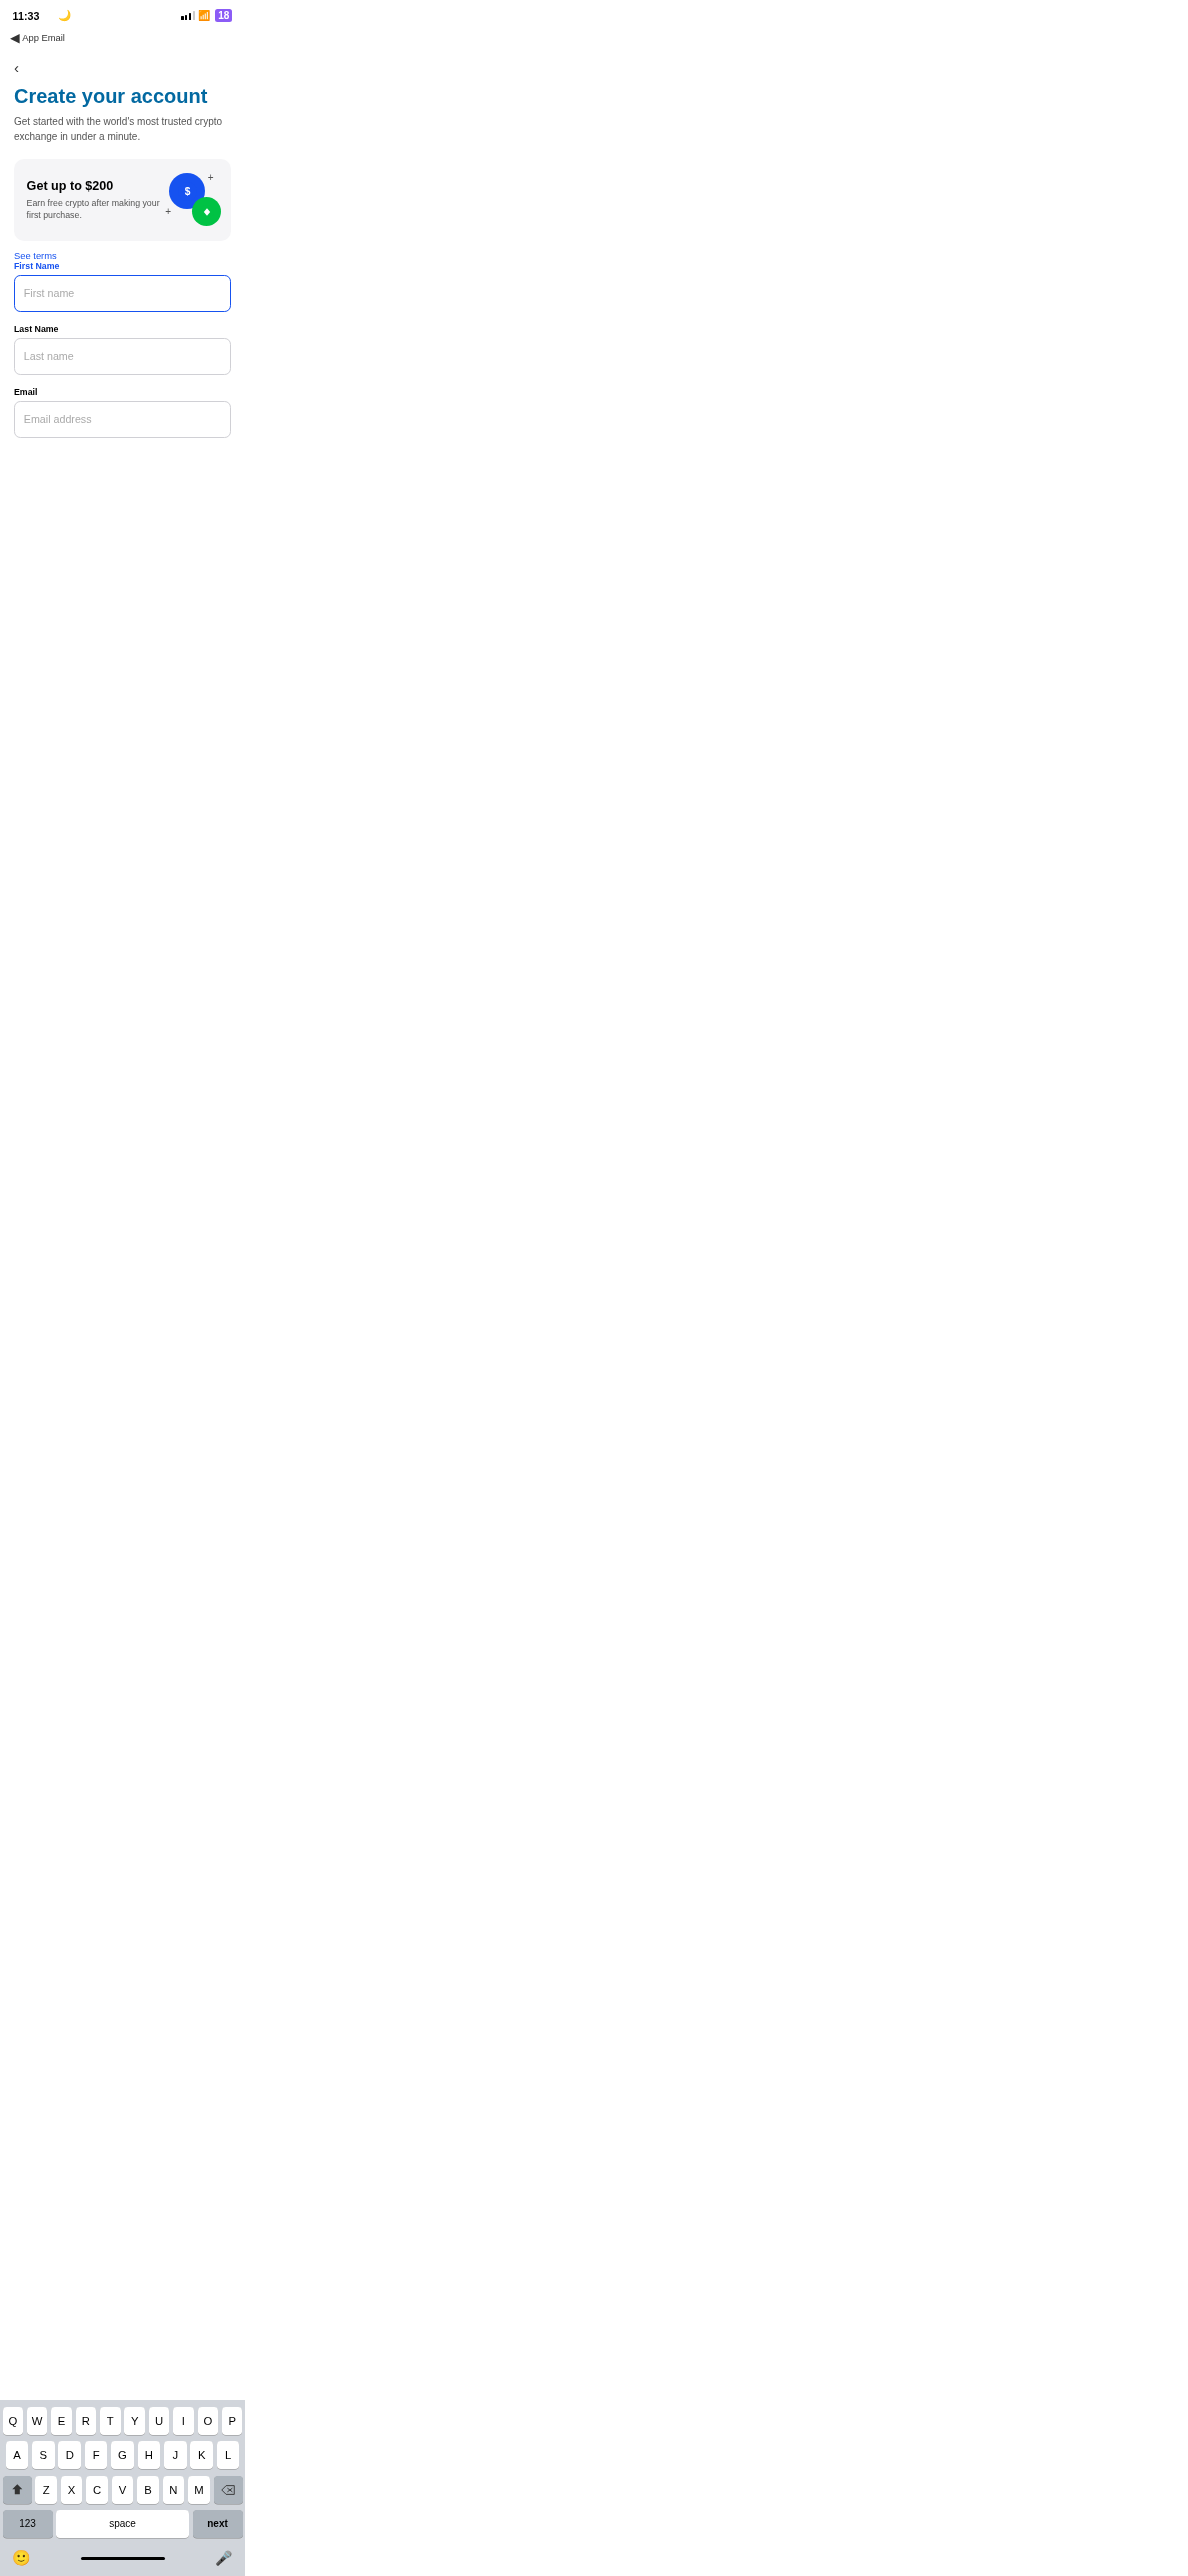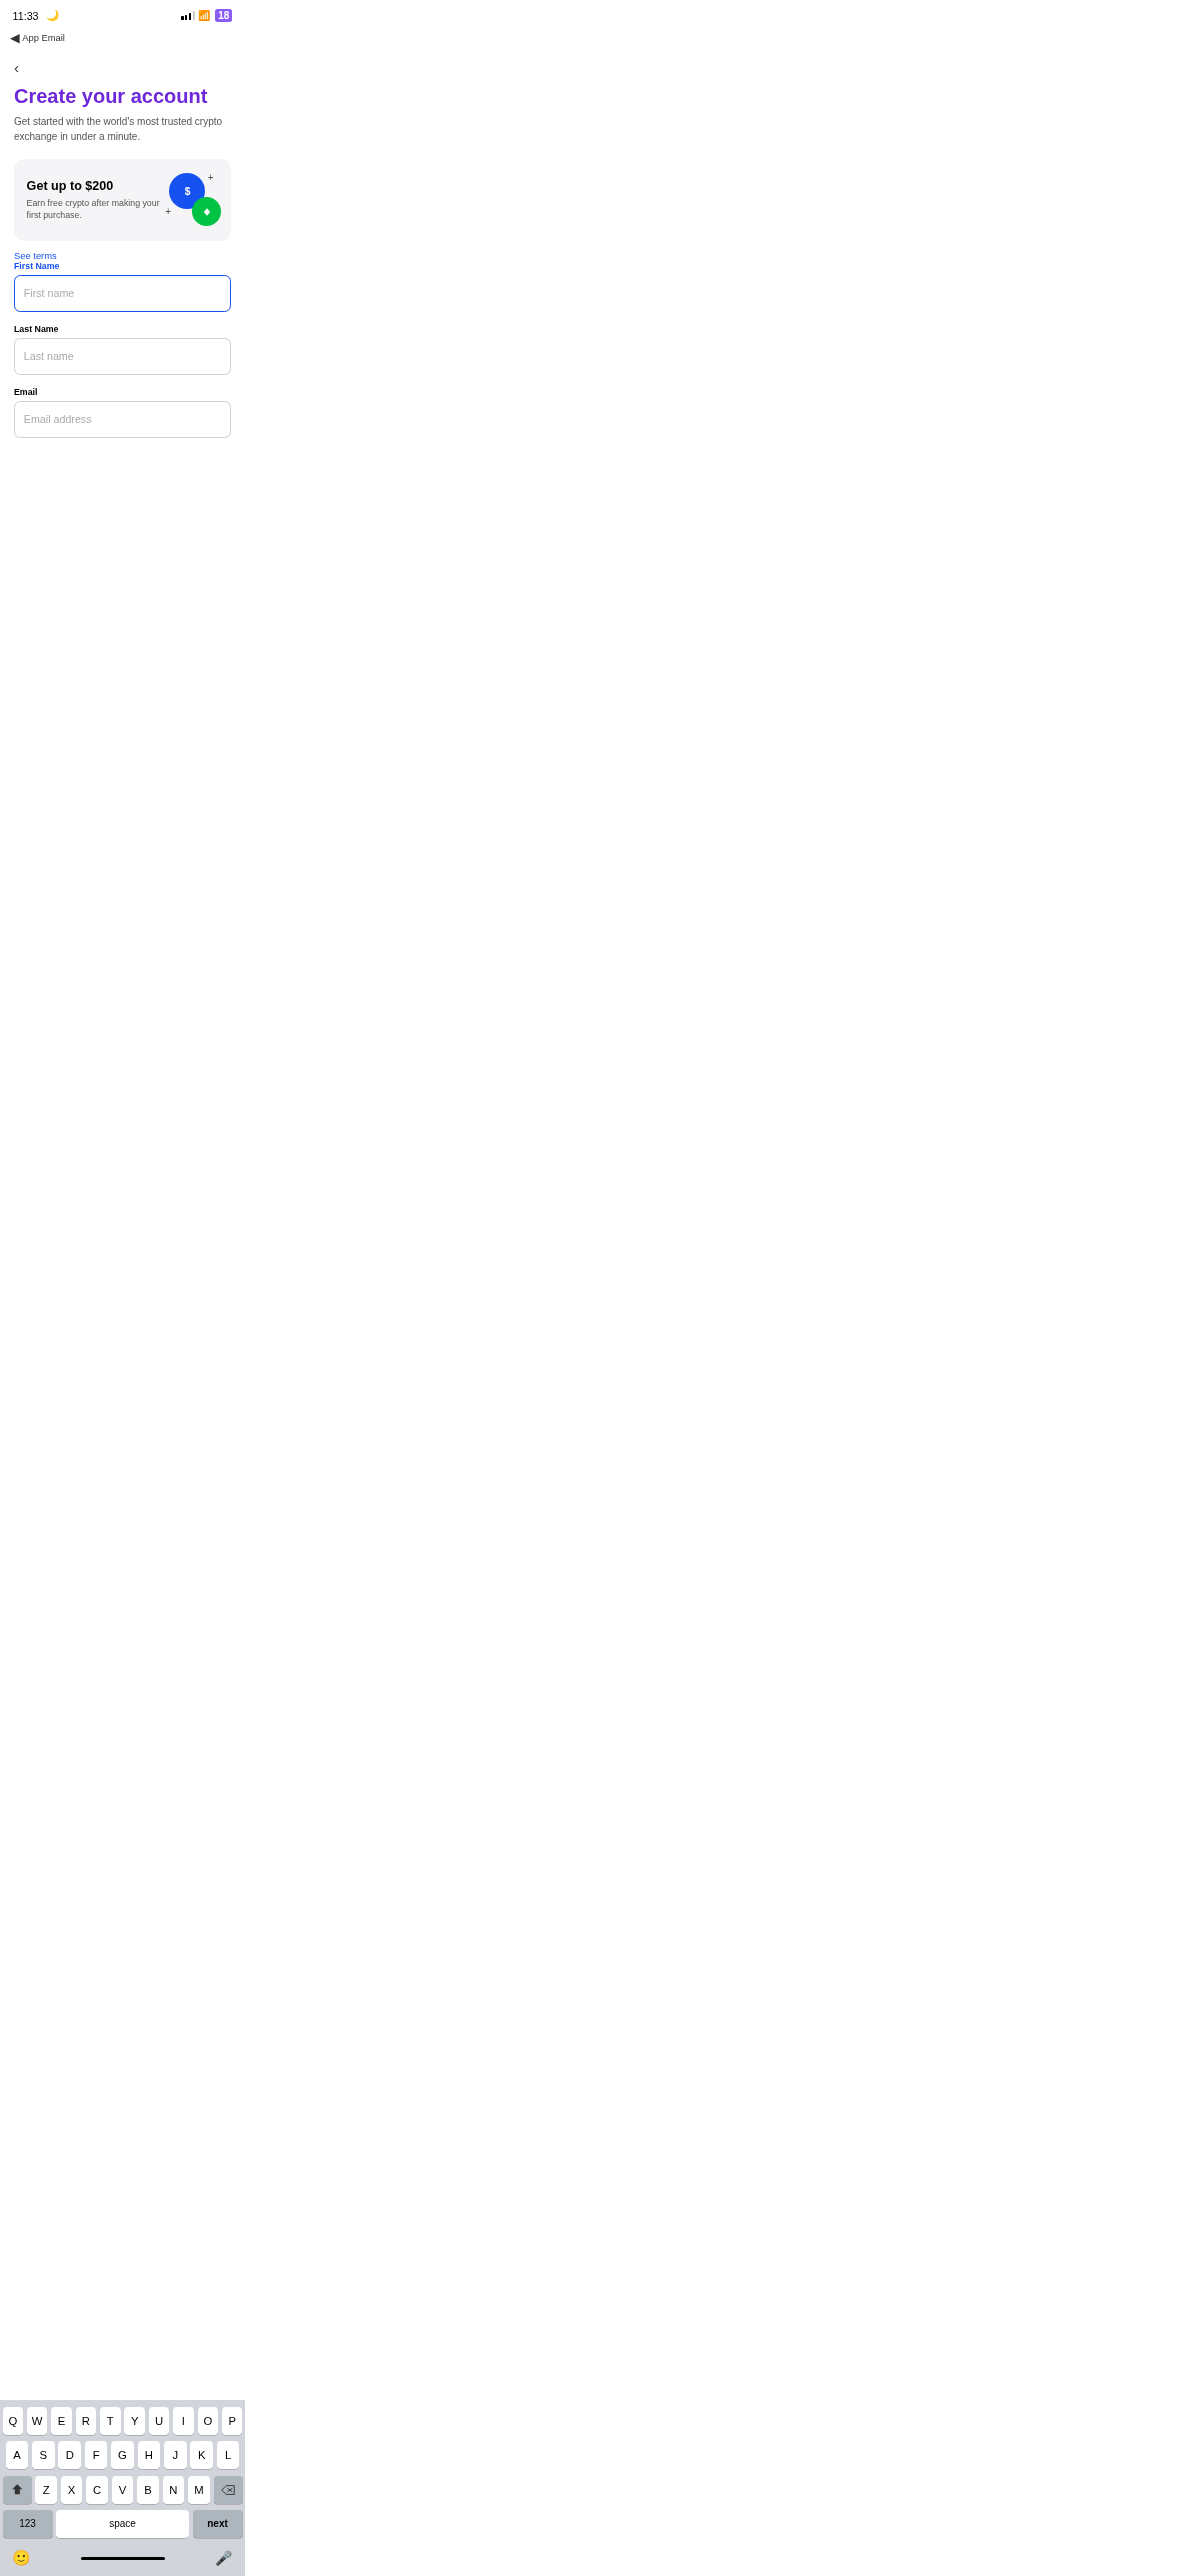--- a/index.html
+++ b/index.html
@@ -18,25 +18,25 @@
     .status-bar {
       display: flex;
       justify-content: space-between;
       align-items: center;
       padding: 8.8px 12.6px 5px 12.6px;
       background: #ffffff;
     }
 
     .status-time {
       font-size: 10.7px;
-      font-weight: 400;
+      font-weight: 700;
       color: #000;
       display: flex;
       align-items: center;
-      gap: 8px;
+      gap: 19px;
     }
 
     .status-icons {
       display: flex;
       align-items: center;
       gap: 3.8px;
     }
 
     .signal-bars {
       display: flex;
@@ -104,21 +104,21 @@
 
     .back-arrow {
       font-size: 15px;
       color: #333;
       line-height: 1;
     }
 
     .page-title {
       font-size: 20px;
       font-weight: 700;
-      color: #6d28d9;
+      color: #0369a1;
       line-height: 1.15;
       margin-bottom: 6.3px;
     }
 
     .page-subtitle {
       font-size: 10px;
       color: #555;
       line-height: 1.5;
       margin-bottom: 15px;
     }

